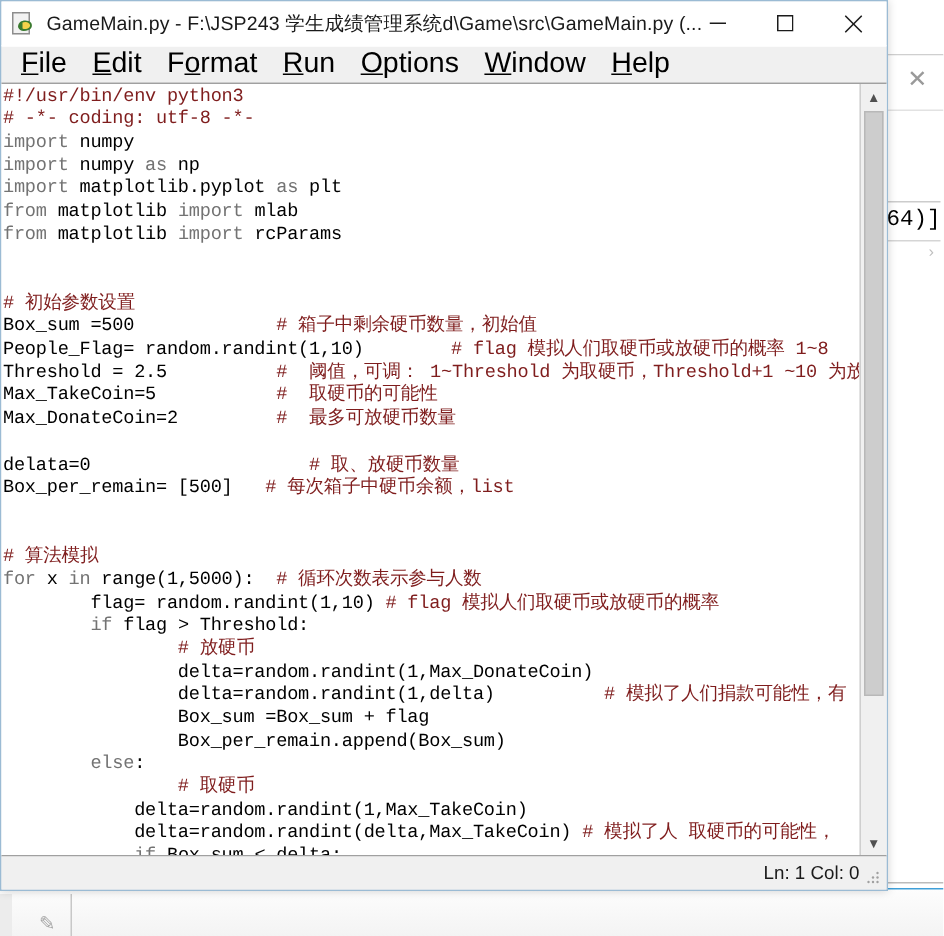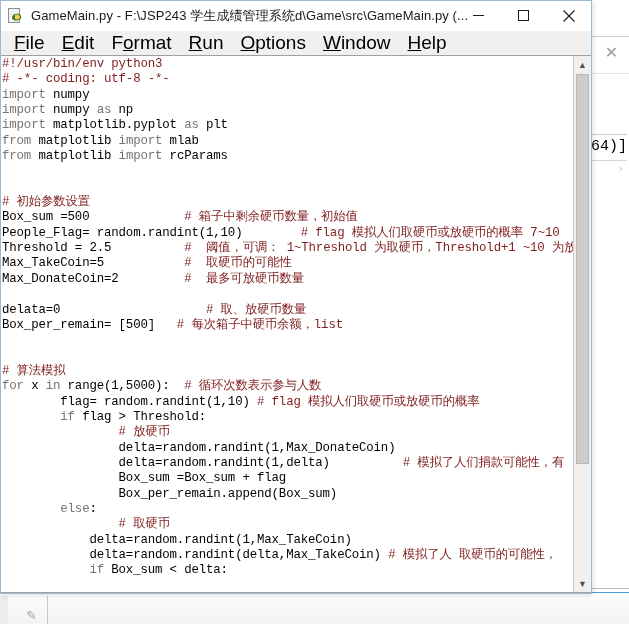--- a/index.html
+++ b/index.html
@@ -384,21 +384,21 @@
 <span class="tok-comment"># -*- coding: utf-8 -*-</span>
 <span class="tok-kw">import</span><span> numpy</span>
 <span class="tok-kw">import</span><span> numpy </span><span class="tok-kw">as</span><span> np</span>
 <span class="tok-kw">import</span><span> matplotlib.pyplot </span><span class="tok-kw">as</span><span> plt</span>
 <span class="tok-kw">from</span><span> matplotlib </span><span class="tok-kw">import</span><span> mlab</span>
 <span class="tok-kw">from</span><span> matplotlib </span><span class="tok-kw">import</span><span> rcParams</span>
 <span></span>
 <span></span>
 <span class="tok-comment"># 初始参数设置</span>
 <span>Box_sum =500             </span><span class="tok-comment"># 箱子中剩余硬币数量，初始值</span>
-<span>People_Flag= random.randint(1,10)        </span><span class="tok-comment"># flag 模拟人们取硬币或放硬币的概率 7~10</span>
+<span>People_Flag= random.randint(1,10)        </span><span class="tok-comment"># flag 模拟人们取硬币或放硬币的概率 1~8</span>
 <span>Threshold = 2.5          </span><span class="tok-comment">#  阈值，可调： 1~Threshold 为取硬币，Threshold+1 ~10 为放</span>
 <span>Max_TakeCoin=5           </span><span class="tok-comment">#  取硬币的可能性</span>
 <span>Max_DonateCoin=2         </span><span class="tok-comment">#  最多可放硬币数量</span>
 <span></span>
 <span>delata=0                    </span><span class="tok-comment"># 取、放硬币数量</span>
 <span>Box_per_remain= [500]   </span><span class="tok-comment"># 每次箱子中硬币余额，list</span>
 <span></span>
 <span></span>
 <span class="tok-comment"># 算法模拟</span>
 <span class="tok-kw">for</span><span> x </span><span class="tok-kw">in</span><span> range(1,5000):  </span><span class="tok-comment"># 循环次数表示参与人数</span>
@@ -421,13 +421,24 @@
 <span></span>
 </pre>
     </div>
     <div class="vscroll">
       <div class="vs-arrow up">▲</div>
       <div class="vs-thumb"></div>
       <div class="vs-arrow down">▼</div>
     </div>
   </div>
 
+  <div class="statusbar">
+    <div class="status-text">Ln: 1  Col: 0</div>
+    <svg class="status-grip" viewBox="0 0 12 12">
+      <circle cx="9" cy="3" r="0.8" fill="#a0a0a0"></circle>
+      <circle cx="9" cy="6" r="0.8" fill="#a0a0a0"></circle>
+      <circle cx="6" cy="6" r="0.8" fill="#a0a0a0"></circle>
+      <circle cx="9" cy="9" r="0.8" fill="#a0a0a0"></circle>
+      <circle cx="6" cy="9" r="0.8" fill="#a0a0a0"></circle>
+      <circle cx="3" cy="9" r="0.8" fill="#a0a0a0"></circle>
+    </svg>
+  </div>
 </div>
 
 </body></html>

